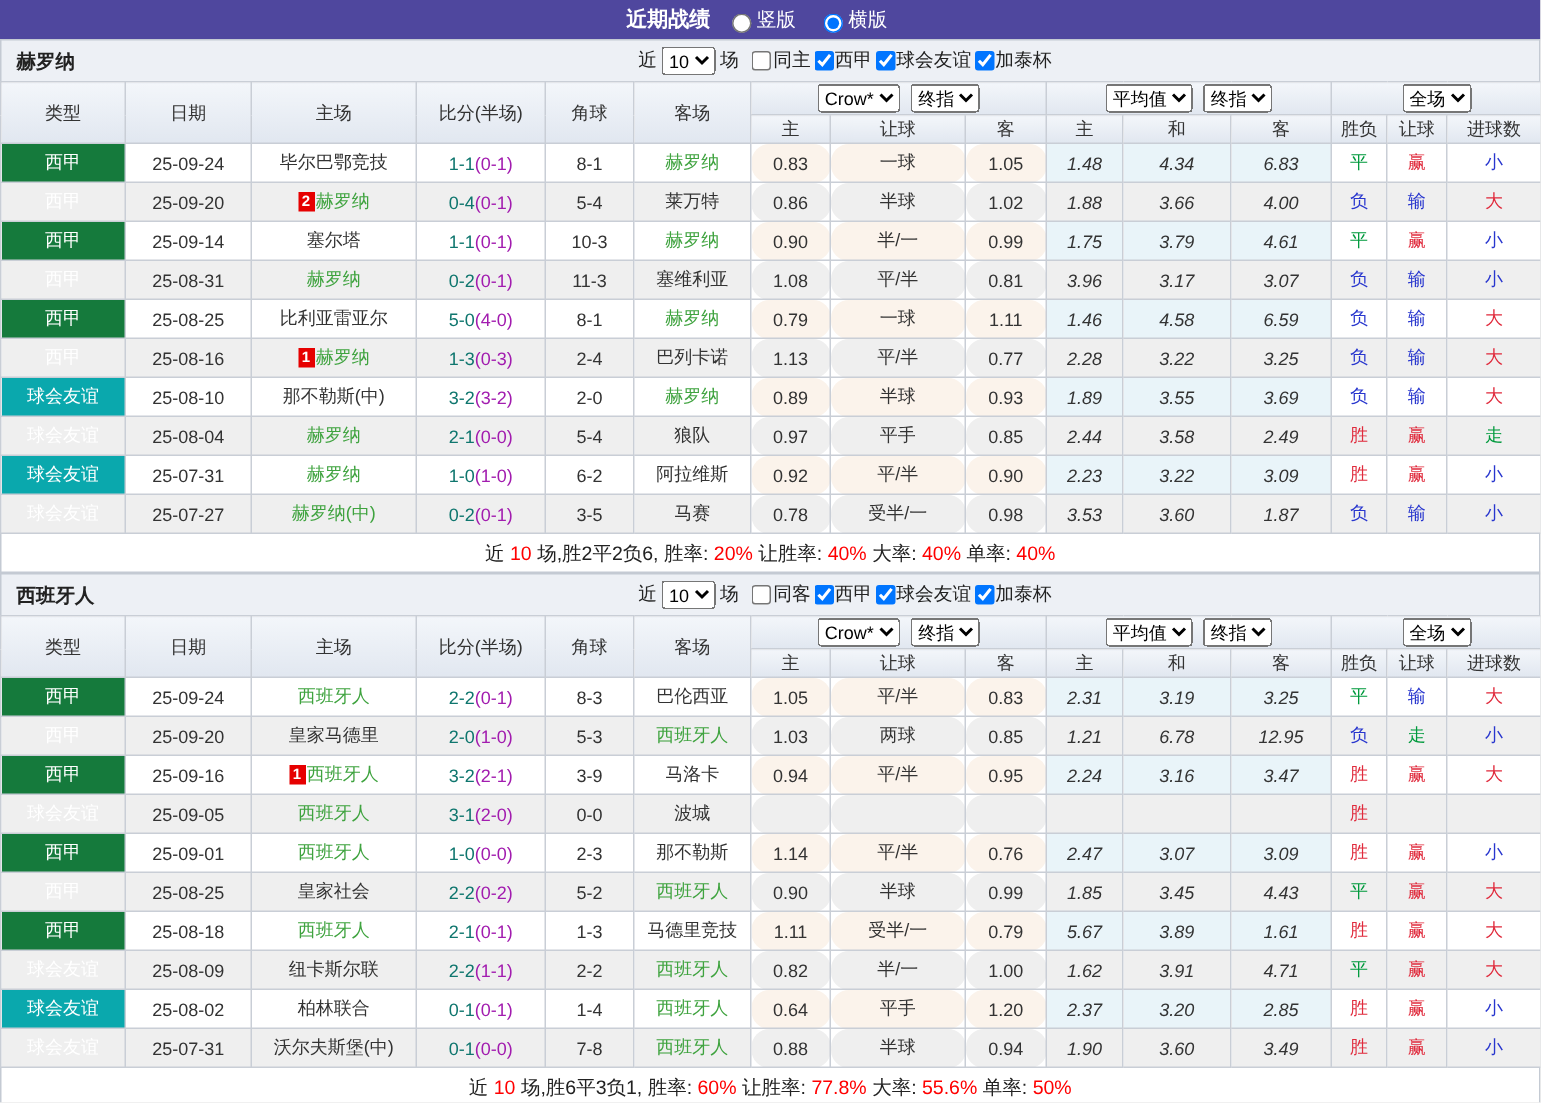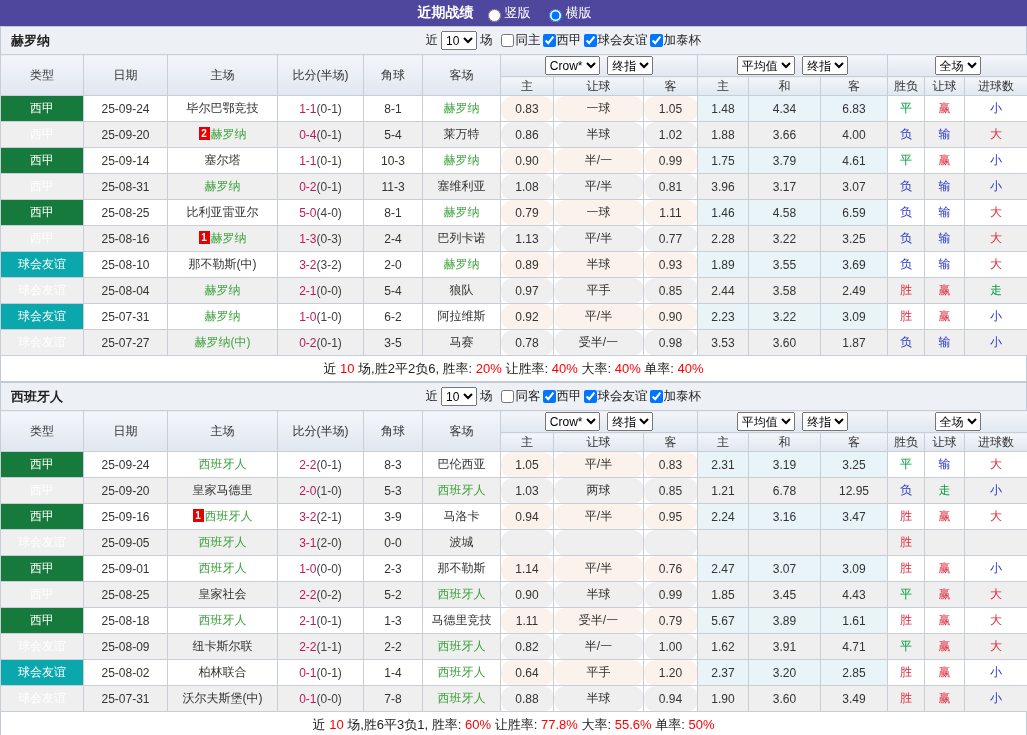--- a/index.html
+++ b/index.html
@@ -24,26 +24,26 @@
   table{border-collapse:collapse;table-layout:fixed;width:1027px;}
   th,td{border:1px solid #C9CED6;padding:0;text-align:center;font-size:12px;color:#333;overflow:hidden;white-space:nowrap;}
   thead th{background:linear-gradient(#F3F6FA,#E1E7F0);font-weight:normal;}
   thead tr.ddrow th{height:21px;}
   thead tr.lblrow th{height:18px;}
   thead th[rowspan]{height:39px;}
   thead select{font-size:12px;height:19px;margin:0 2px;vertical-align:middle;}
   tbody td{height:25px;}
   tbody tr:nth-child(even) td{background:#EFEFEF;}
   tbody td.oc{background:#FBF3EB;border-radius:12px;}
-  tbody td.oa{background:#E9F4F9;}
+  tbody td.oa{background:#E9F4F9;font-style:italic;}
   td.lg{background:#157A3C;color:#fff;}
   td.fr{background:#0AA8AD;color:#fff;}
   span.grn{color:#3FA33F;}
-  .ft{color:#be185d;}
-  .ht{color:#404040;}
+  .ft{color:#0f766e;}
+  .ht{color:#a21caf;}
   td.r{color:#E02A3C;}
   td.g{color:#009A3D;}
   td.b{color:#2836CE;}
   .bdg{display:inline-block;background:#E60000;color:#fff;font-size:10px;font-weight:bold;line-height:13px;height:13px;min-width:9px;padding:0 1px;margin-right:1px;vertical-align:1px;}
   .bdg:empty{display:none;}
 
   
   .sum{height:25px;line-height:25px;border:1px solid #C4CAD3;border-top:none;box-sizing:content-box;text-align:center;font-size:13px;color:#222;background:#fff;}
   .sum span.r{color:#FF0000;}
 </style>

